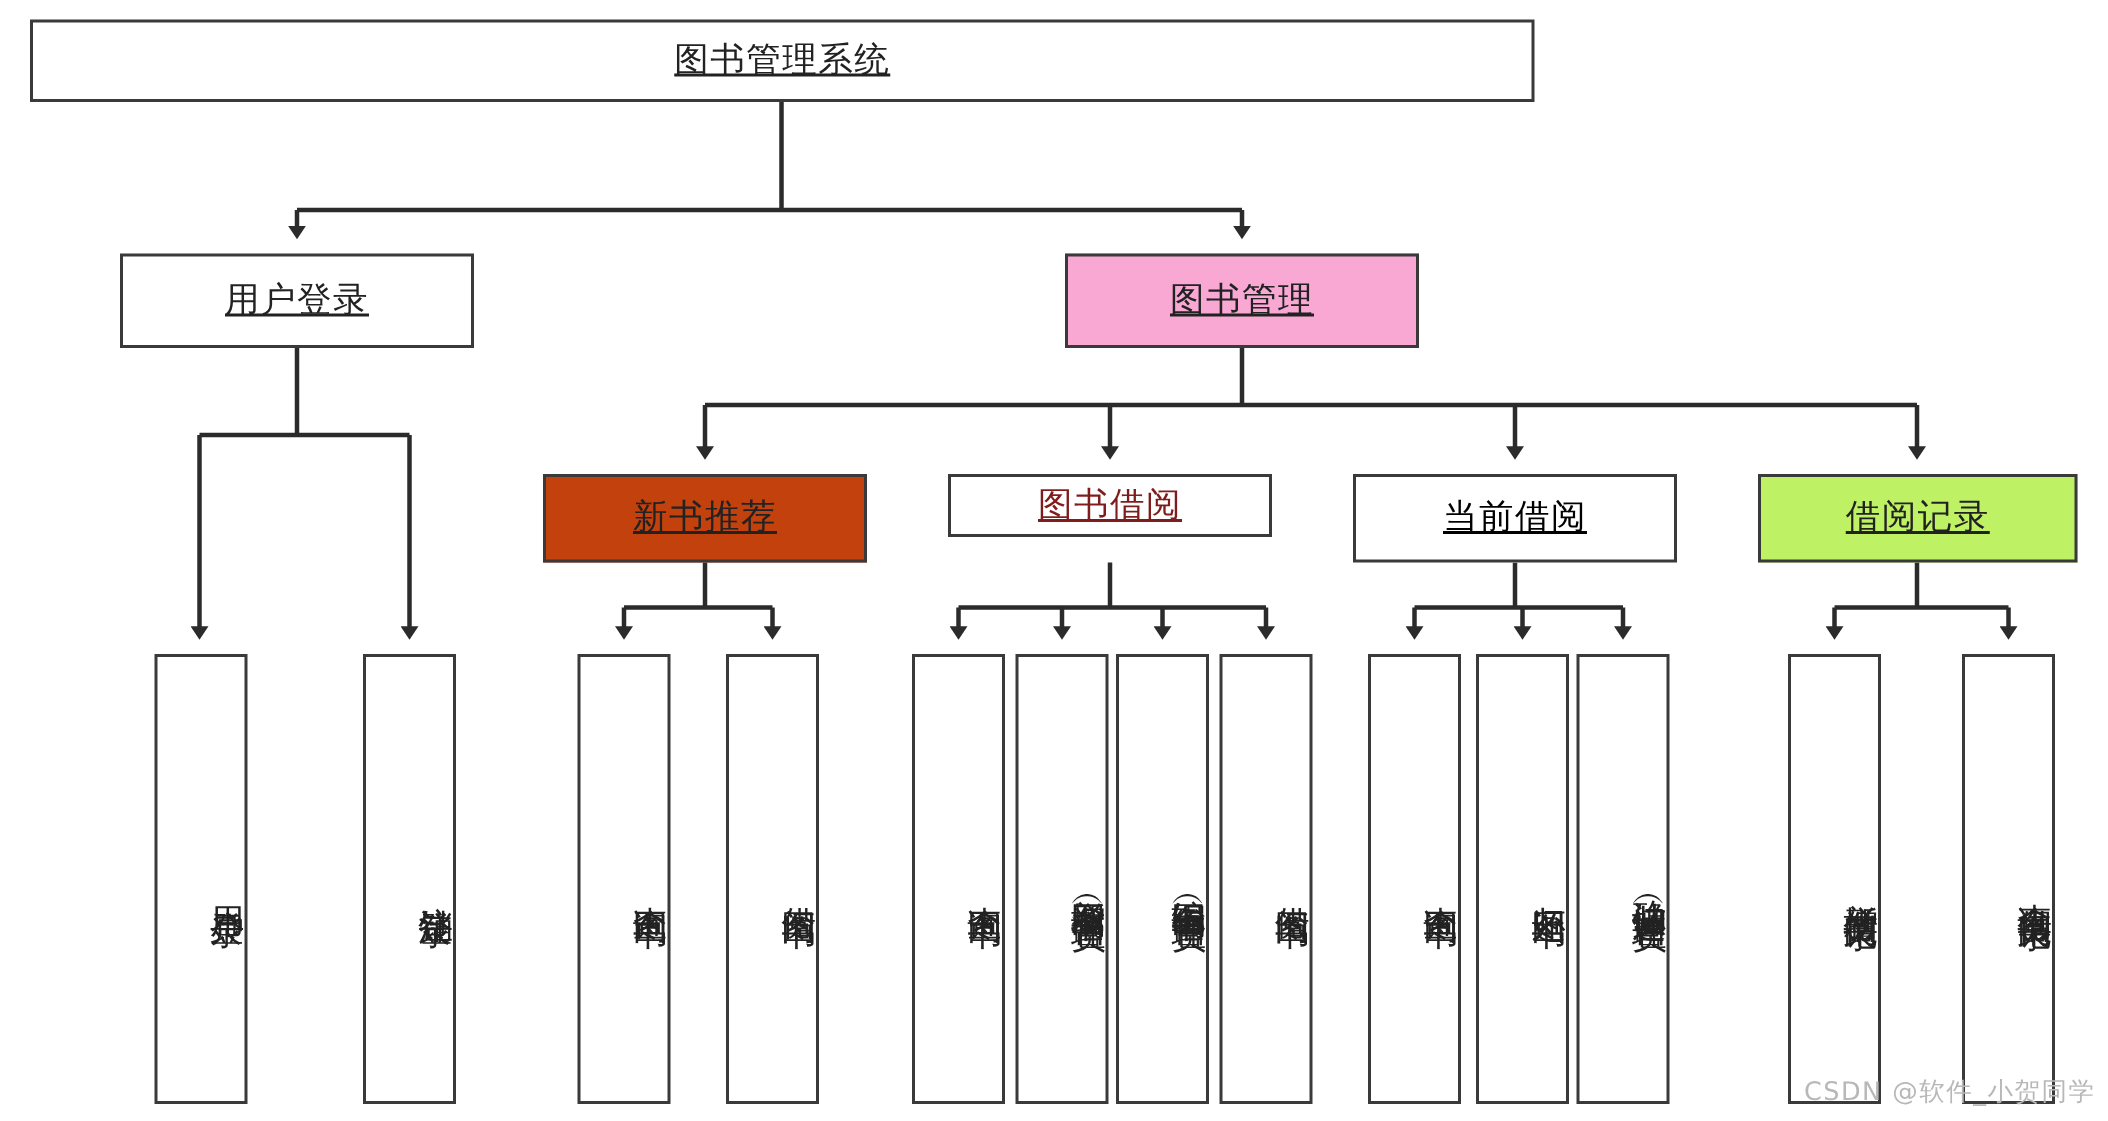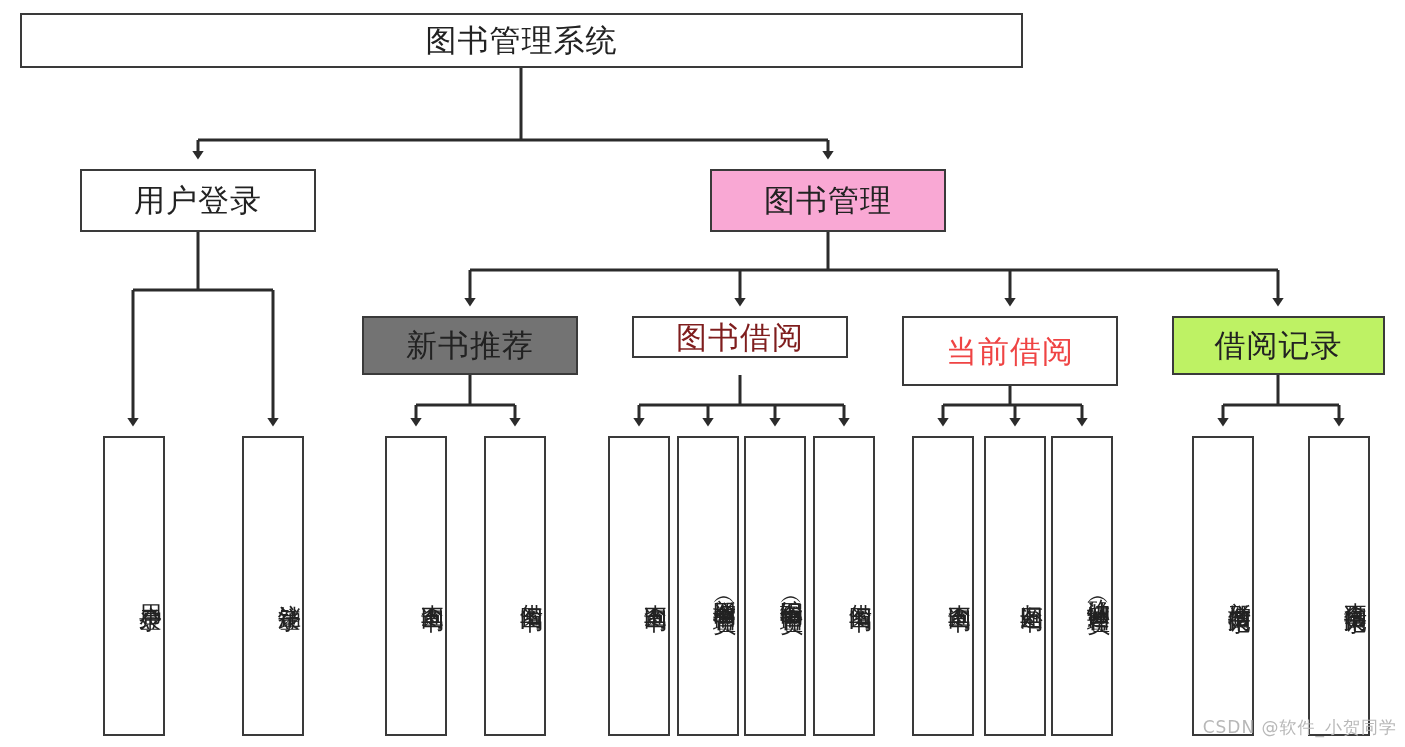--- a/index.html
+++ b/index.html
@@ -29,22 +29,23 @@
     position: absolute;
     box-sizing: border-box;
     background: #ffffff;
     border: 2px solid #3a3a3a;
     display: flex;
     align-items: center;
     justify-content: center;
     color: #222222;
   }
   .node.horizontal {
-    font-size: 31px;
+    font-size: 23px;
     letter-spacing: 1px;
+    text-decoration: underline;
   }
   .node.vertical {
     writing-mode: vertical-rl;
     text-orientation: upright;
     font-size: 23px;
     letter-spacing: 2px;
     align-items: flex-start;
     justify-content: center;
     padding-top: 8px;
   }
@@ -126,27 +127,27 @@
     <span class="label">图书管理系统</span>
   </div>
 
   <div class="node horizontal" style="left: 80px; top: 169px; width: 236px; height: 63px; border-color: rgb(58, 58, 58); color: rgb(34, 34, 34); background: rgb(255, 255, 255);">
     <span class="label">用户登录</span>
   </div>
   <div class="node horizontal" style="left: 710px; top: 169px; width: 236px; height: 63px; border-color: rgb(58, 58, 58); color: rgb(34, 34, 34); background: #f9a8d4;">
     <span class="label">图书管理</span>
   </div>
 
-  <div class="node horizontal" style="left: 362px; top: 316px; width: 216px; height: 59px; border-color: rgb(58, 58, 58); color: rgb(34, 34, 34); background: #737373;">
+  <div class="node horizontal" style="left: 362px; top: 316px; width: 216px; height: 59px; border-color: rgb(58, 58, 58); color: rgb(34, 34, 34); background: #c2410c;">
     <span class="label">新书推荐</span>
   </div>
   <div class="node horizontal" style="left: 632px; top: 316px; width: 216px; height: 42px; border-color: rgb(58, 58, 58); color: #7f1d1d; background: rgb(255, 255, 255);">
     <span class="label">图书借阅</span>
   </div>
-  <div class="node horizontal" style="left: 902px; top: 316px; width: 216px; height: 70px; border-color: rgb(58, 58, 58); color: #ef4444; background: rgb(255, 255, 255);">
+  <div class="node horizontal" style="left: 902px; top: 316px; width: 216px; height: 59px; border-color: rgb(58, 58, 58); color: #000000; background: rgb(255, 255, 255);">
     <span class="label">当前借阅</span>
   </div>
   <div class="node horizontal" style="left: 1172px; top: 316px; width: 213px; height: 59px; border-color: rgb(58, 58, 58); color: rgb(34, 34, 34); background: #bef264;">
     <span class="label">借阅记录</span>
   </div>
 
   <div class="node vertical" style="left: 103px; top: 436px; width: 62px; height: 300px; border-color: rgb(58, 58, 58); color: rgb(34, 34, 34); background: rgb(255, 255, 255);">
     <span class="label">用户登录</span>
   </div>
   <div class="node vertical" style="left: 242px; top: 436px; width: 62px; height: 300px; border-color: rgb(58, 58, 58); color: rgb(34, 34, 34); background: rgb(255, 255, 255);">

